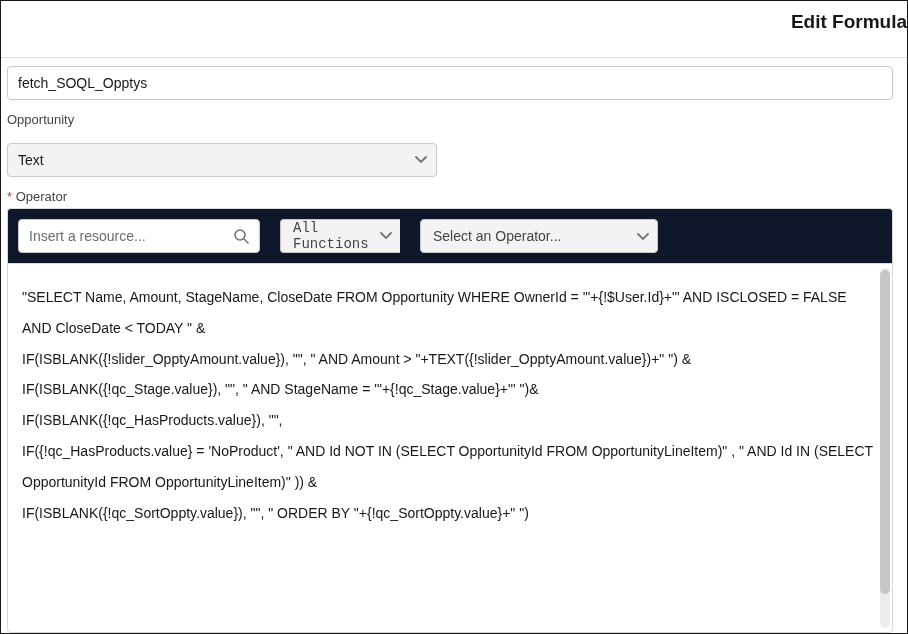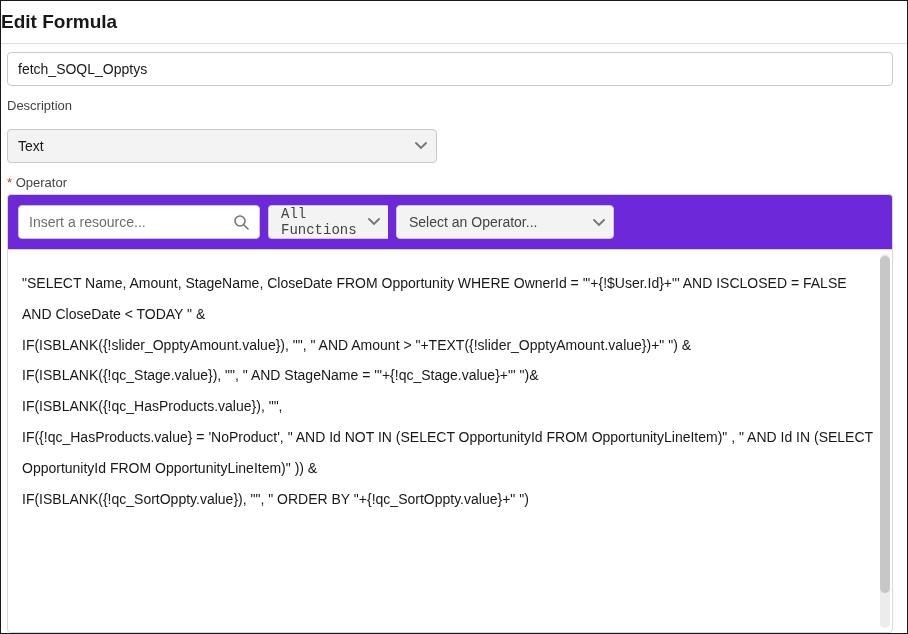--- a/index.html
+++ b/index.html
@@ -11,22 +11,22 @@
   }
   .modal {
     width: 908px;
     height: 634px;
     border: 1px solid #181818;
     display: flex;
     flex-direction: column;
     overflow: hidden;
   }
   .modal-header {
-    text-align: left;
-    padding: 10px 0 10px;
+    text-align: right;
+    padding: 10px 0 24px;
     border-bottom: 1px solid #ddd;
   }
   .modal-title {
     font-size: 19px;
     font-weight: 600;
   }
   .modal-body {
     padding: 8px 14px 0 6px;
     flex: 1;
     display: flex;
@@ -80,22 +80,22 @@
     position: absolute;
     right: 10px;
     top: 50%;
     transform: translateY(-50%);
     pointer-events: none;
   }
   .chevron svg { display: block; }
 
   .formula-toolbar {
     display: flex;
-    gap: 8px;
-    background: #6d28d9;
+    gap: 20px;
+    background: #0f172a;
     border: 1px solid #d8d8d8;
     border-bottom: none;
     border-radius: 4px 4px 0 0;
     padding: 10px;
   }
   .combo {
     position: relative;
     border: 1px solid #c9c9c9;
     border-radius: 4px;
     background: #fff;
@@ -132,21 +132,21 @@
     border-radius: 4px 0 0 4px;
     font-family: Liberation Mono, monospace;
   }
   .combo-funcsearch {
     width: 232px;
     border-radius: 0 4px 4px 0;
     border-left-color: #e0e0e0;
   }
   .combo-group { display: flex; }
   .combo-operator {
-    width: 218px;
+    width: 238px;
     background: #f3f3f3;
     display: flex;
     align-items: center;
     justify-content: space-between;
     padding: 0 8px 0 12px;
     font-size: 14px;
     color: #444;
   }
   .formula-editor-wrap {
     position: relative;
@@ -194,21 +194,21 @@
   <div class="modal-header">
     <div class="modal-title">Edit Formula</div>
   </div>
   <div class="modal-body">
 
     <div class="field-block">
       <input type="text" class="text-input" value="fetch_SOQL_Opptys" style="">
     </div>
 
     <div class="field-block">
-      <label class="field-label">Description</label>
+      <label class="field-label">Opportunity</label>
     </div>
 
     <div class="field-block">
       <div class="select-wrap">
         <div class="select-input">Text</div>
         <span class="chevron">
           <svg width="12" height="8" viewBox="0 0 12 8">
               <path d="M1 1l5 5 5-5" stroke="#747474" stroke-width="1.8" fill="none" stroke-linecap="round"></path>
             </svg>
         </span>

